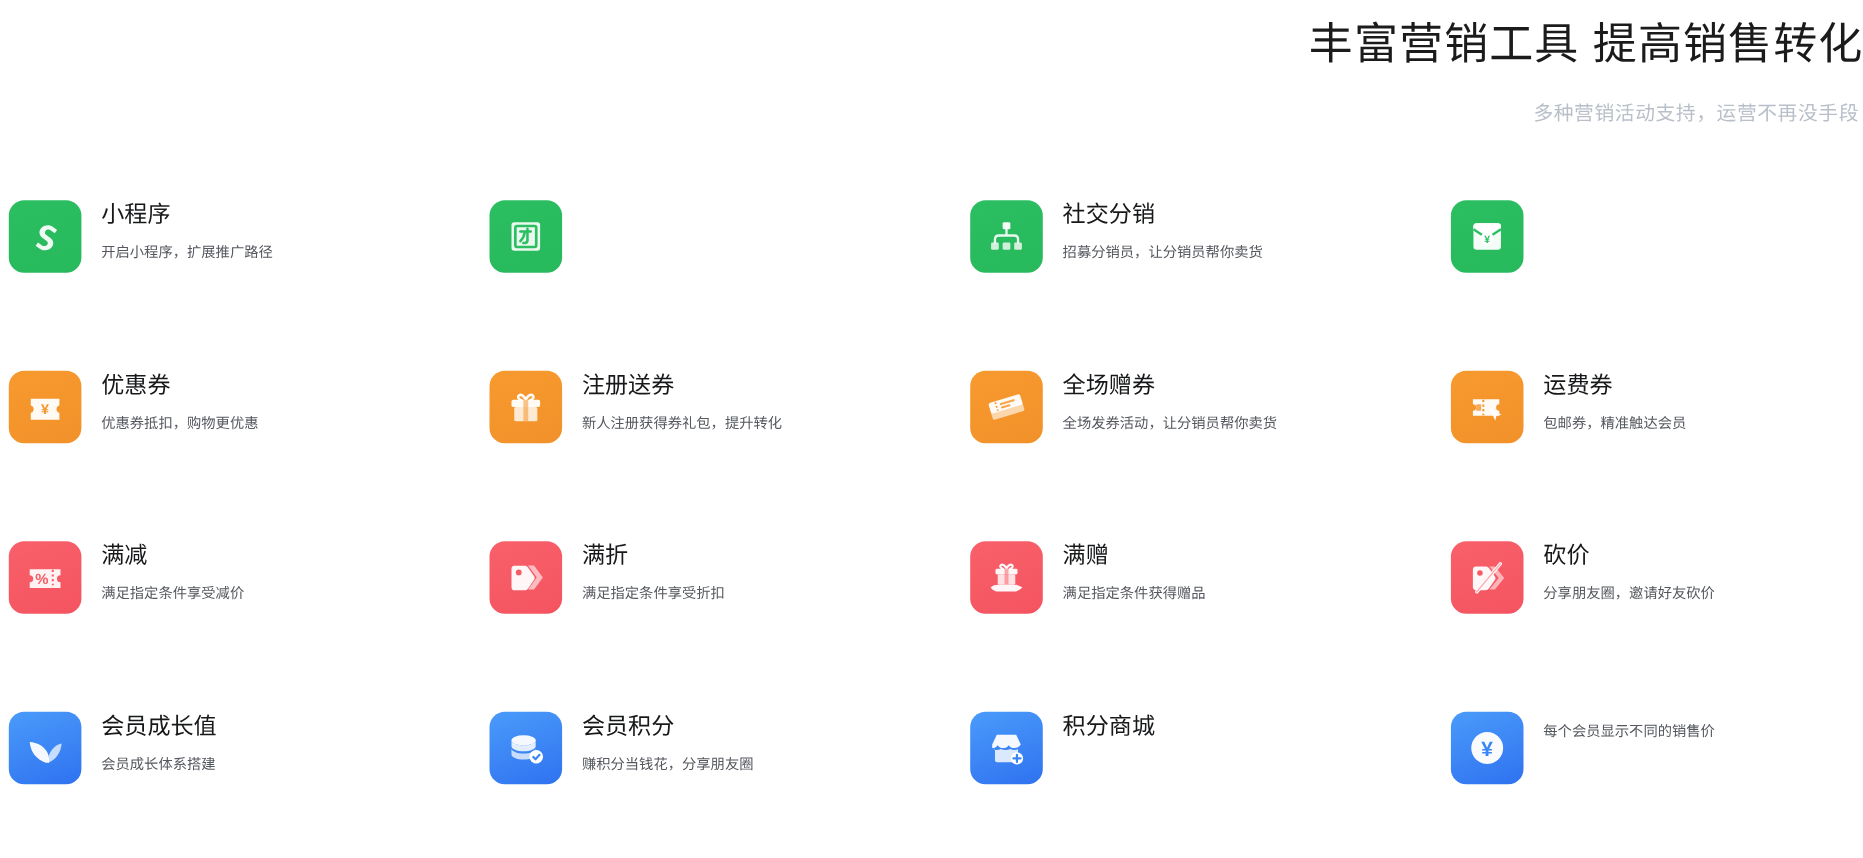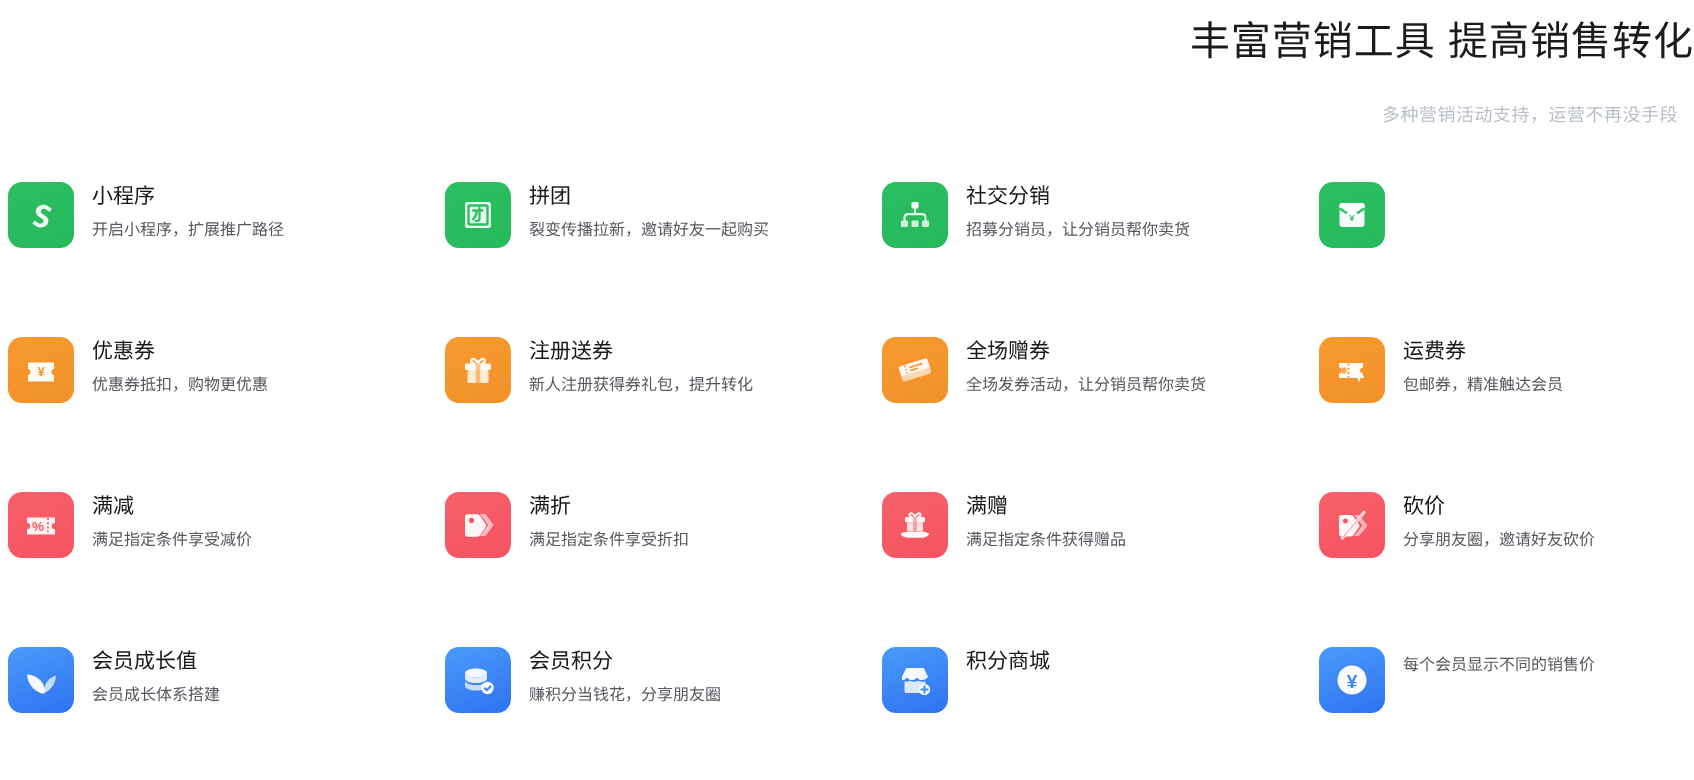--- a/index.html
+++ b/index.html
@@ -34,21 +34,21 @@
     font-weight: 500;
     color: #1b1b1b;
     letter-spacing: 1px;
     margin: 0;
     padding-top: 6px;
   }
   .page-subtitle {
     font-size: 18px;
     line-height: 26px;
     color: #b9bfc9;
-    margin: 16px;
+    margin: 4px;
     padding-top: 18px;
     letter-spacing: 0.5px;
     font-weight: 400;
   }
 
   
   .features-grid {
     position: absolute;
     top: 182px;
     left: 0;
@@ -85,21 +85,21 @@
   }
   .feature-title {
     font-size: 21px;
     line-height: 30px;
     color: #17181a;
     font-weight: 400;
     white-space: nowrap;
     font-family: Liberation Mono, monospace;
   }
   .feature-desc {
-    font-size: 16px;
+    font-size: 13px;
     line-height: 26px;
     color: #55585e;
     padding-top: 4px;
     white-space: nowrap;
   }
 
   
   .bg-green  { background: linear-gradient(160deg, #2bbf62 0%, #27b95c 100%); }
   .bg-orange { background: linear-gradient(160deg, #f79a2e 0%, #f2912a 100%); }
   .bg-red    { background: linear-gradient(160deg, #f8606a 0%, #f45460 100%); }
@@ -129,24 +129,20 @@
       </div>
       <div class="feature-card">
         <div class="feature-icon bg-green">
           <svg width="40" height="40" viewBox="0 0 40 40">
       <rect x="7" y="7" width="26" height="26" rx="2.5" fill="#ffffff" fill-opacity="0.9"></rect>
       <rect x="10.5" y="10.5" width="19" height="19" rx="1.5" fill="none" stroke="#2bbf62" stroke-width="2.4"></rect>
       <path d="M15 15.5h9.5M21.5 13v10.5c0 1.6-.7 2.4-2.4 2.4h-1.3" fill="none" stroke="#2bbf62" stroke-width="2.3" stroke-linecap="round"></path>
       <path d="M19 16.5c-.6 3.4-2 6-4 7.8" fill="none" stroke="#2bbf62" stroke-width="2.3" stroke-linecap="round"></path>
     </svg>
         </div>
-        <div class="feature-text">
-          <div class="feature-title">拼团</div>
-          <div class="feature-desc">裂变传播拉新，邀请好友一起购买</div>
-        </div>
       </div>
       <div class="feature-card">
         <div class="feature-icon bg-green">
           <svg width="40" height="40" viewBox="0 0 40 40">
       <rect x="16.5" y="7" width="7" height="6.5" rx="1.2" fill="#ffffff" fill-opacity="0.95"></rect>
       <path d="M20 13.5v4.2M9.5 25.5v-2.8c0-2.3 1.2-3.6 3.6-3.6h13.8c2.4 0 3.6 1.3 3.6 3.6v2.8" fill="none" stroke="#ffffff" stroke-opacity="0.9" stroke-width="2.1" stroke-linecap="round"></path>
       <rect x="6" y="25.5" width="7" height="6.5" rx="1.2" fill="#ffffff" fill-opacity="0.78"></rect>
       <rect x="16.5" y="25.5" width="7" height="6.5" rx="1.2" fill="#ffffff" fill-opacity="0.78"></rect>
       <rect x="27" y="25.5" width="7" height="6.5" rx="1.2" fill="#ffffff" fill-opacity="0.78"></rect>
     </svg>

